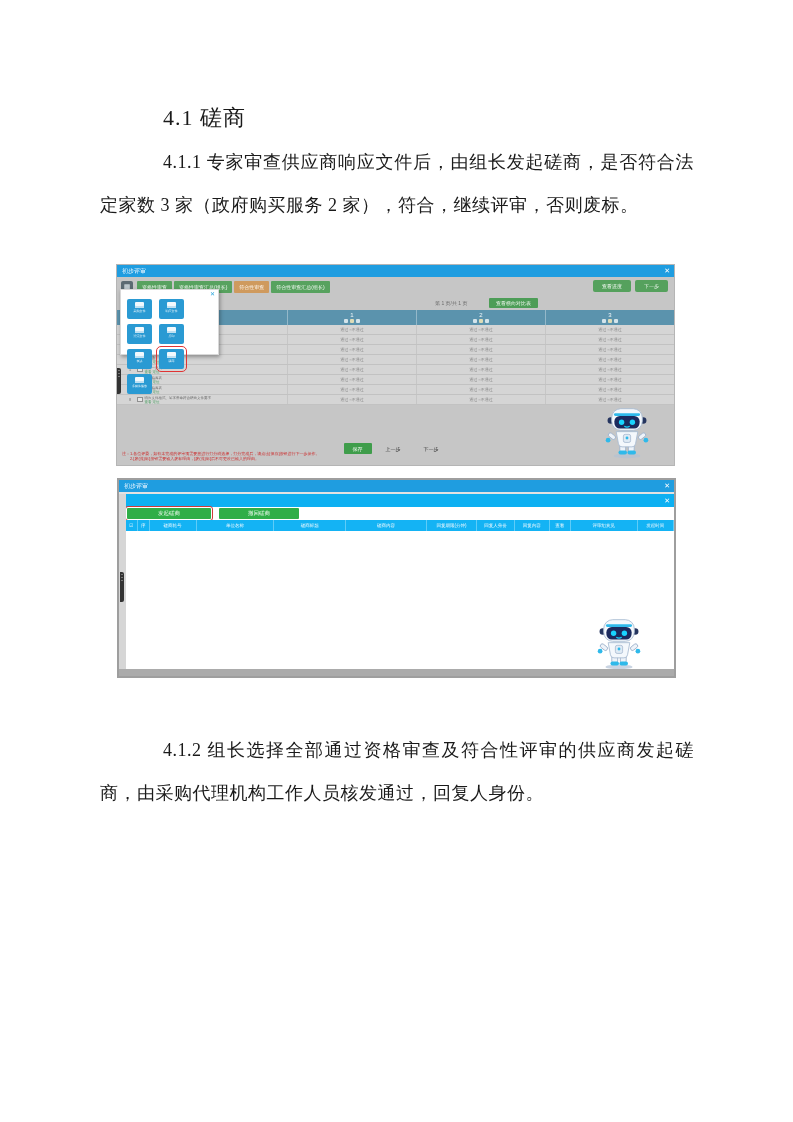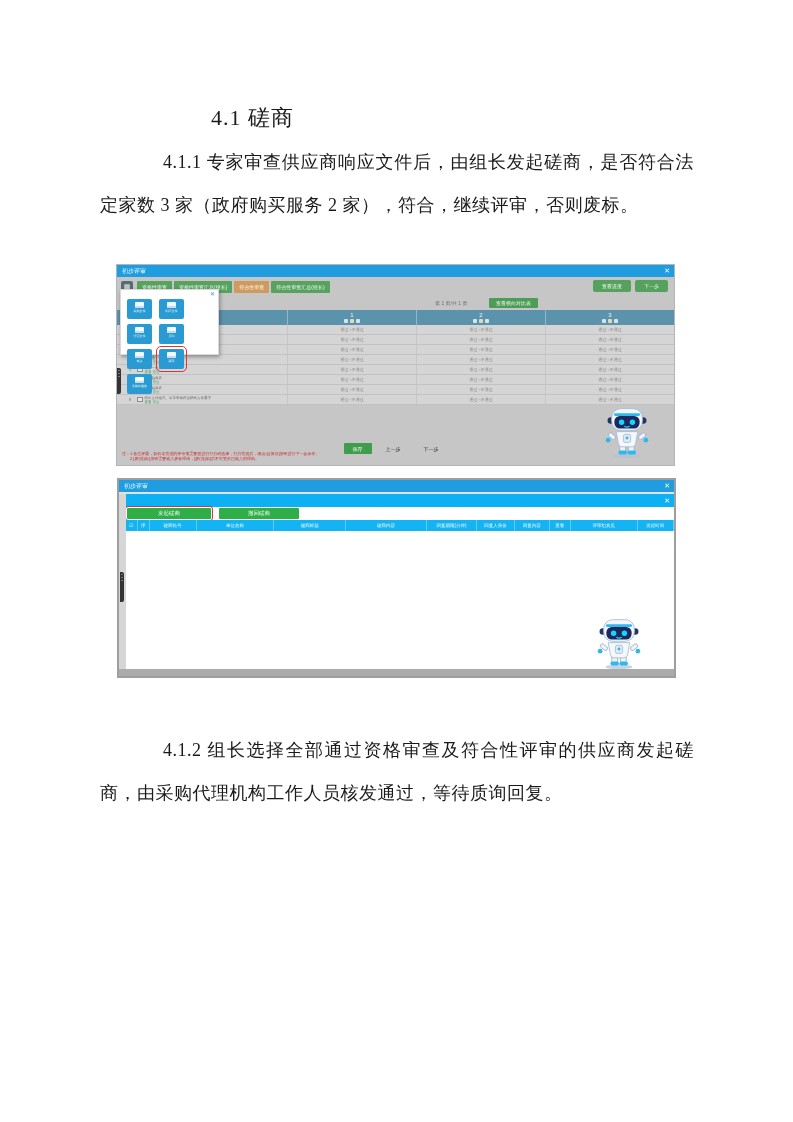--- a/index.html
+++ b/index.html
@@ -1,21 +1,21 @@
 <!DOCTYPE html>
 <html><head>
 <meta charset="utf-8">
 <style>
   html,body{margin:0;padding:0;}
   body{width:793px;height:1122px;background:#ffffff;position:relative;
        font-family:"Liberation Serif","DejaVu Serif",serif;color:#1a1a1a;}
   .abs{position:absolute;}
 
   
-  .doc-heading{left:163px;top:103px;font-size:22px;letter-spacing:1px;margin-left:48px;}
+  .doc-heading{left:163px;top:103px;font-size:22px;letter-spacing:1px;}
   .doc-para{left:100px;width:594px;font-size:18px;line-height:43px;
             text-align:justify;text-indent:63px;letter-spacing:.5px;}
   #para411{top:141px;}
   #para412{top:729px;}
 
   
   .shot{background:#c6c6c6;box-shadow:0 0 0 1px #b5b5b5;overflow:hidden;}
   .titlebar{position:absolute;left:0;top:0;right:0;height:12px;background:#1f9de0;
             color:#eaf6ff;font-size:6px;line-height:12px;padding-left:5px;
             font-family:"Liberation Sans",sans-serif;}
@@ -98,21 +98,21 @@
   .s2-body{position:absolute;left:7px;right:0;top:51px;bottom:8px;background:#ffffff;}
   .s2-strip{position:absolute;left:0;top:14px;bottom:0;width:7px;background:#d6d6d6;}
   .s2-strip .side-handle{position:absolute;left:1px;top:78px;height:30px;}
   .s2-bottom{position:absolute;left:0;right:0;bottom:0;height:7px;background:#ababab;}
 </style>
 </head>
 <body>
 
 <div class="abs doc-heading">4.1 磋商</div>
 <div class="abs doc-para" id="para411">4.1.1 专家审查供应商响应文件后，由组长发起磋商，是否符合法定家数 3 家（政府购买服务 2 家），符合，继续评审，否则废标。</div>
-<div class="abs doc-para" id="para412">4.1.2 组长选择全部通过资格审查及符合性评审的供应商发起磋商，由采购代理机构工作人员核发通过，等待质询回复。</div>
+<div class="abs doc-para" id="para412">4.1.2 组长选择全部通过资格审查及符合性评审的供应商发起磋商，由采购代理机构工作人员核发通过，回复人身份。</div>
 
 <div class="abs shot sans" id="shot1">
   <div class="titlebar">
     <span>初步评审</span>
     <span class="tclose">✕</span>
   </div>
 
   <div class="abs s1-toolbar">
     <div class="menu-btn">▦</div>
     <div class="tabs">

